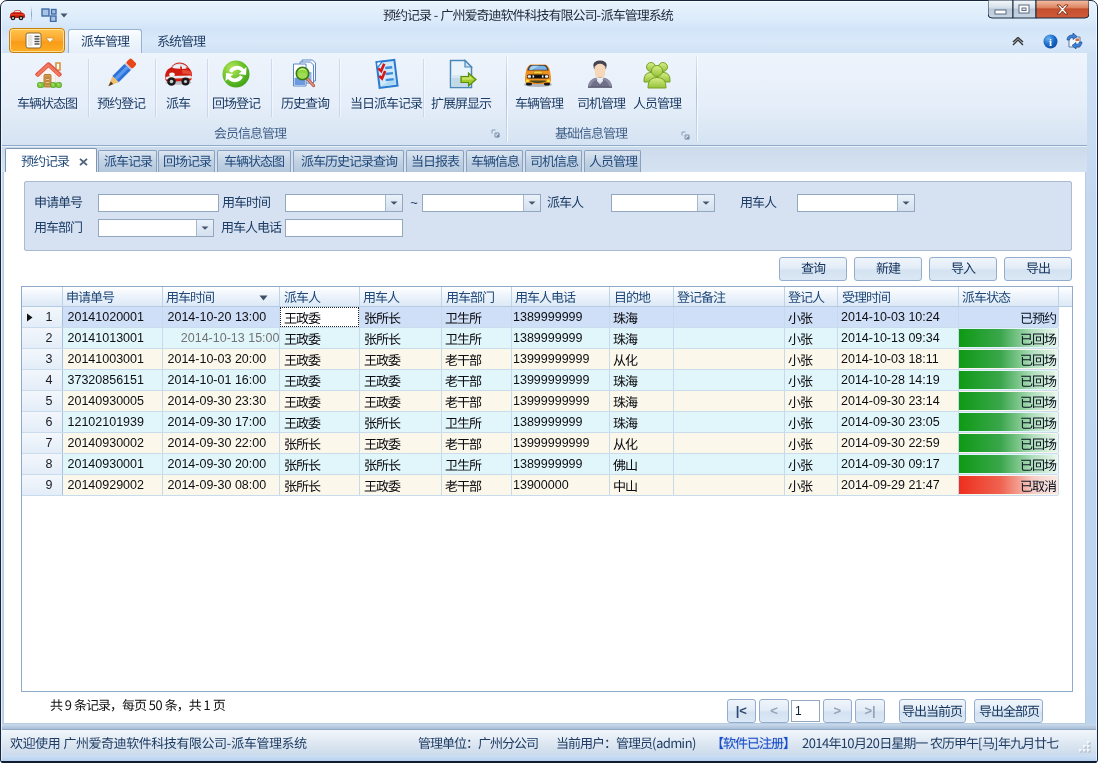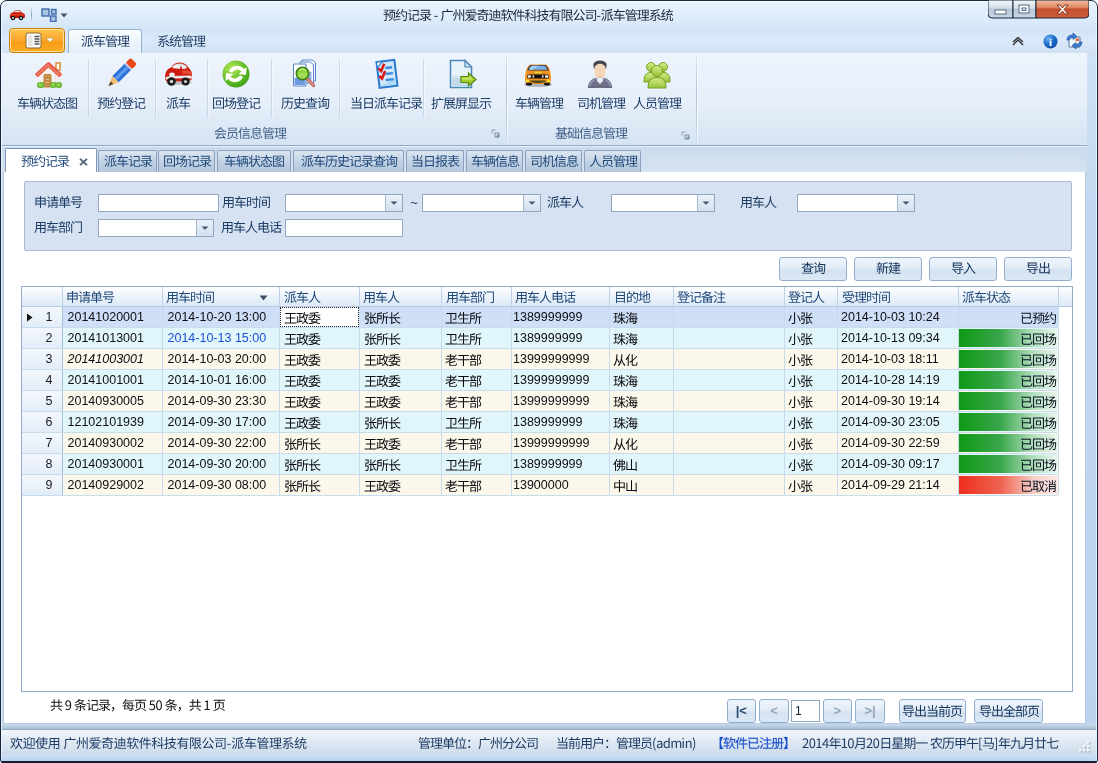--- a/index.html
+++ b/index.html
@@ -926,21 +926,21 @@
     <div style="left:358.5px;top:328px;width:1px;height:20px;background:#c6daec"></div>
     <div style="left:441px;top:328px;width:1px;height:20px;background:#c6daec"></div>
     <div style="left:510.5px;top:328px;width:1px;height:20px;background:#c6daec"></div>
     <div style="left:609px;top:328px;width:1px;height:20px;background:#c6daec"></div>
     <div style="left:672.5px;top:328px;width:1px;height:20px;background:#c6daec"></div>
     <div style="left:783.5px;top:328px;width:1px;height:20px;background:#c6daec"></div>
     <div style="left:837px;top:328px;width:1px;height:20px;background:#c6daec"></div>
     <div style="left:957.5px;top:328px;width:1px;height:20px;background:#c6daec"></div>
     <div style="left:1057.5px;top:328px;width:1px;height:20px;background:#c6daec"></div>
     <div style="left:67.5px;top:328px;width:95px;height:20px;font-size:12.5px;line-height:20px;color:#0e0e12;text-align:left;white-space:pre;">20141013001</div>
-    <div style="left:167.5px;top:328px;width:112px;height:20px;font-size:12.5px;line-height:20px;color:#1d4ed8;text-align:left;white-space:pre;">2014-10-13 15:00</div>
+    <div style="left:167.5px;top:328px;width:112px;height:20px;font-size:12.5px;line-height:20px;color:#737373;text-align:right;white-space:pre;">2014-10-13 15:00</div>
     <svg class="t" style="left:284.0px;top:344.0px" width="2" height="2">
       <g fill="#0e0e12">
         <use href="#u738B" transform="translate(0.0 0) scale(0.01302 -0.01302)"></use>
         <use href="#u653F" transform="translate(12.0 0) scale(0.01302 -0.01302)"></use>
         <use href="#u59D4" transform="translate(24.0 0) scale(0.01302 -0.01302)"></use>
       </g>
     </svg>
     <svg class="t" style="left:363.5px;top:344.0px" width="2" height="2">
       <g fill="#0e0e12">
         <use href="#u5F20" transform="translate(0.0 0) scale(0.01302 -0.01302)"></use>
@@ -986,21 +986,21 @@
     <div style="left:279px;top:349px;width:1px;height:20px;background:#c6daec"></div>
     <div style="left:358.5px;top:349px;width:1px;height:20px;background:#c6daec"></div>
     <div style="left:441px;top:349px;width:1px;height:20px;background:#c6daec"></div>
     <div style="left:510.5px;top:349px;width:1px;height:20px;background:#c6daec"></div>
     <div style="left:609px;top:349px;width:1px;height:20px;background:#c6daec"></div>
     <div style="left:672.5px;top:349px;width:1px;height:20px;background:#c6daec"></div>
     <div style="left:783.5px;top:349px;width:1px;height:20px;background:#c6daec"></div>
     <div style="left:837px;top:349px;width:1px;height:20px;background:#c6daec"></div>
     <div style="left:957.5px;top:349px;width:1px;height:20px;background:#c6daec"></div>
     <div style="left:1057.5px;top:349px;width:1px;height:20px;background:#c6daec"></div>
-    <div style="left:67.5px;top:349px;width:95px;height:20px;font-size:12.5px;line-height:20px;color:#0e0e12;text-align:left;white-space:pre;font-style:italic;">20141003001</div>
+    <div style="left:67.5px;top:349px;width:95px;height:20px;font-size:12.5px;line-height:20px;color:#0e0e12;text-align:left;white-space:pre;">20141003001</div>
     <div style="left:167.5px;top:349px;width:112px;height:20px;font-size:12.5px;line-height:20px;color:#0e0e12;text-align:left;white-space:pre;">2014-10-03 20:00</div>
     <svg class="t" style="left:284.0px;top:365.0px" width="2" height="2">
       <g fill="#0e0e12">
         <use href="#u738B" transform="translate(0.0 0) scale(0.01302 -0.01302)"></use>
         <use href="#u653F" transform="translate(12.0 0) scale(0.01302 -0.01302)"></use>
         <use href="#u59D4" transform="translate(24.0 0) scale(0.01302 -0.01302)"></use>
       </g>
     </svg>
     <svg class="t" style="left:363.5px;top:365.0px" width="2" height="2">
       <g fill="#0e0e12">
@@ -1047,21 +1047,21 @@
     <div style="left:279px;top:370px;width:1px;height:20px;background:#c6daec"></div>
     <div style="left:358.5px;top:370px;width:1px;height:20px;background:#c6daec"></div>
     <div style="left:441px;top:370px;width:1px;height:20px;background:#c6daec"></div>
     <div style="left:510.5px;top:370px;width:1px;height:20px;background:#c6daec"></div>
     <div style="left:609px;top:370px;width:1px;height:20px;background:#c6daec"></div>
     <div style="left:672.5px;top:370px;width:1px;height:20px;background:#c6daec"></div>
     <div style="left:783.5px;top:370px;width:1px;height:20px;background:#c6daec"></div>
     <div style="left:837px;top:370px;width:1px;height:20px;background:#c6daec"></div>
     <div style="left:957.5px;top:370px;width:1px;height:20px;background:#c6daec"></div>
     <div style="left:1057.5px;top:370px;width:1px;height:20px;background:#c6daec"></div>
-    <div style="left:67.5px;top:370px;width:95px;height:20px;font-size:12.5px;line-height:20px;color:#0e0e12;text-align:left;white-space:pre;">20141001001</div>
+    <div style="left:67.5px;top:370px;width:95px;height:20px;font-size:12.5px;line-height:20px;color:#0e0e12;text-align:left;white-space:pre;">37320856151</div>
     <div style="left:167.5px;top:370px;width:112px;height:20px;font-size:12.5px;line-height:20px;color:#0e0e12;text-align:left;white-space:pre;">2014-10-01 16:00</div>
     <svg class="t" style="left:284.0px;top:386.0px" width="2" height="2">
       <g fill="#0e0e12">
         <use href="#u738B" transform="translate(0.0 0) scale(0.01302 -0.01302)"></use>
         <use href="#u653F" transform="translate(12.0 0) scale(0.01302 -0.01302)"></use>
         <use href="#u59D4" transform="translate(24.0 0) scale(0.01302 -0.01302)"></use>
       </g>
     </svg>
     <svg class="t" style="left:363.5px;top:386.0px" width="2" height="2">
       <g fill="#0e0e12">
@@ -1144,21 +1144,21 @@
         <use href="#u73E0" transform="translate(0.0 0) scale(0.01302 -0.01302)"></use>
         <use href="#u6D77" transform="translate(12.0 0) scale(0.01302 -0.01302)"></use>
       </g>
     </svg>
     <svg class="t" style="left:787.5px;top:407.0px" width="2" height="2">
       <g fill="#0e0e12">
         <use href="#u5C0F" transform="translate(0.0 0) scale(0.01302 -0.01302)"></use>
         <use href="#u5F20" transform="translate(12.0 0) scale(0.01302 -0.01302)"></use>
       </g>
     </svg>
-    <div style="left:841px;top:391px;width:108px;height:20px;font-size:12.5px;line-height:20px;color:#0e0e12;text-align:left;white-space:pre;">2014-09-30 19:14</div>
+    <div style="left:841px;top:391px;width:108px;height:20px;font-size:12.5px;line-height:20px;color:#0e0e12;text-align:left;white-space:pre;">2014-09-30 23:14</div>
     <div style="left:958.5px;top:392px;width:99.0px;height:18px;background:linear-gradient(90deg,#0e9a14,#3aa64c 42%,#b2dfbe 75%,#ecf7ef)"></div>
     <svg class="t" style="left:1020.0px;top:407.0px" width="2" height="2">
       <g fill="#0a1420">
         <use href="#u5DF2" transform="translate(0.0 0) scale(0.01302 -0.01302)"></use>
         <use href="#u56DE" transform="translate(12.0 0) scale(0.01302 -0.01302)"></use>
         <use href="#u573A" transform="translate(24.0 0) scale(0.01302 -0.01302)"></use>
       </g>
     </svg>
     <div style="left:62.5px;top:412px;width:995.0px;height:20px;background:#e1f6fb"></div>
     <div style="left:22px;top:412px;width:40.5px;height:20px;background:linear-gradient(180deg,#f3f7fc,#e3edf8)"></div>
@@ -1388,21 +1388,21 @@
         <use href="#u4E2D" transform="translate(0.0 0) scale(0.01302 -0.01302)"></use>
         <use href="#u5C71" transform="translate(12.0 0) scale(0.01302 -0.01302)"></use>
       </g>
     </svg>
     <svg class="t" style="left:787.5px;top:491.0px" width="2" height="2">
       <g fill="#0e0e12">
         <use href="#u5C0F" transform="translate(0.0 0) scale(0.01302 -0.01302)"></use>
         <use href="#u5F20" transform="translate(12.0 0) scale(0.01302 -0.01302)"></use>
       </g>
     </svg>
-    <div style="left:841px;top:475px;width:108px;height:20px;font-size:12.5px;line-height:20px;color:#0e0e12;text-align:left;white-space:pre;">2014-09-29 21:14</div>
+    <div style="left:841px;top:475px;width:108px;height:20px;font-size:12.5px;line-height:20px;color:#0e0e12;text-align:left;white-space:pre;">2014-09-29 21:47</div>
     <div style="left:958.5px;top:476px;width:99.0px;height:18px;background:linear-gradient(90deg,#ee2e1e,#ef6350 42%,#f6cdc6 75%,#fbeae7)"></div>
     <svg class="t" style="left:1020.0px;top:491.0px" width="2" height="2">
       <g fill="#0a1420">
         <use href="#u5DF2" transform="translate(0.0 0) scale(0.01302 -0.01302)"></use>
         <use href="#u53D6" transform="translate(12.0 0) scale(0.01302 -0.01302)"></use>
         <use href="#u6D88" transform="translate(24.0 0) scale(0.01302 -0.01302)"></use>
       </g>
     </svg>
     <svg style="left:26px;top:313px" width="7" height="9" viewBox="0 0 7 9">
       <path d="M1 0.5 L6.5 4.5 L1 8.5 Z" fill="#111"></path>

